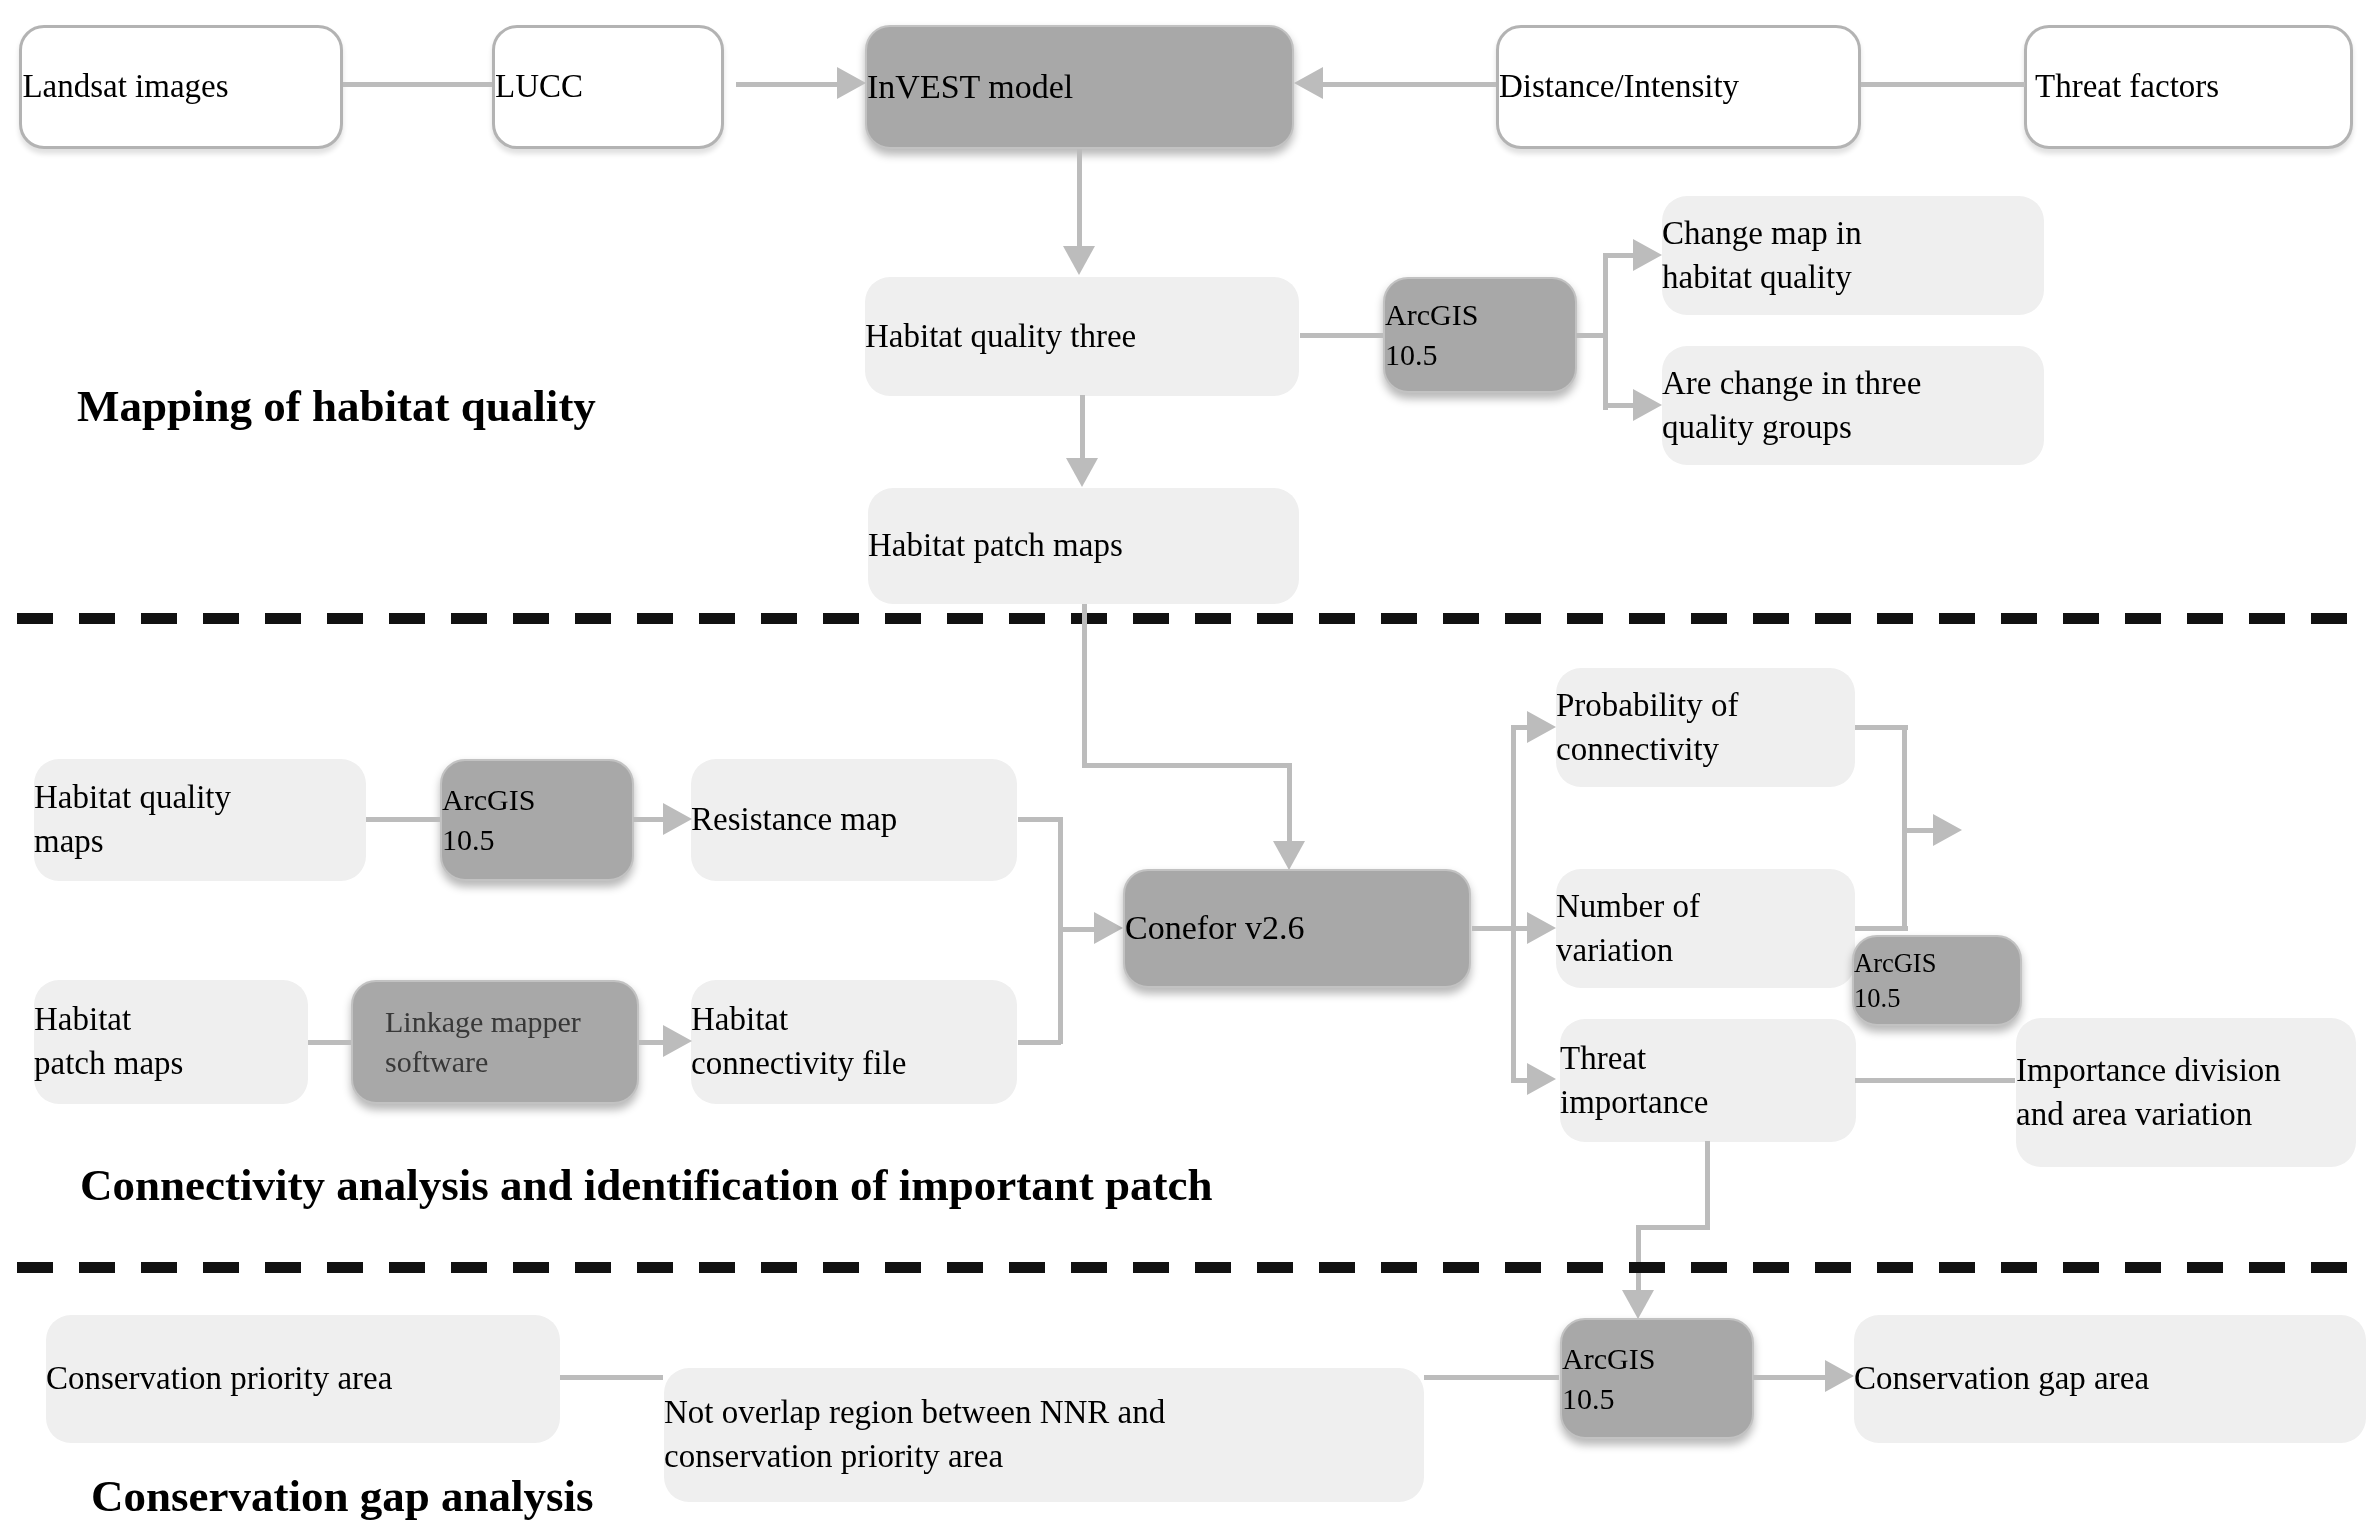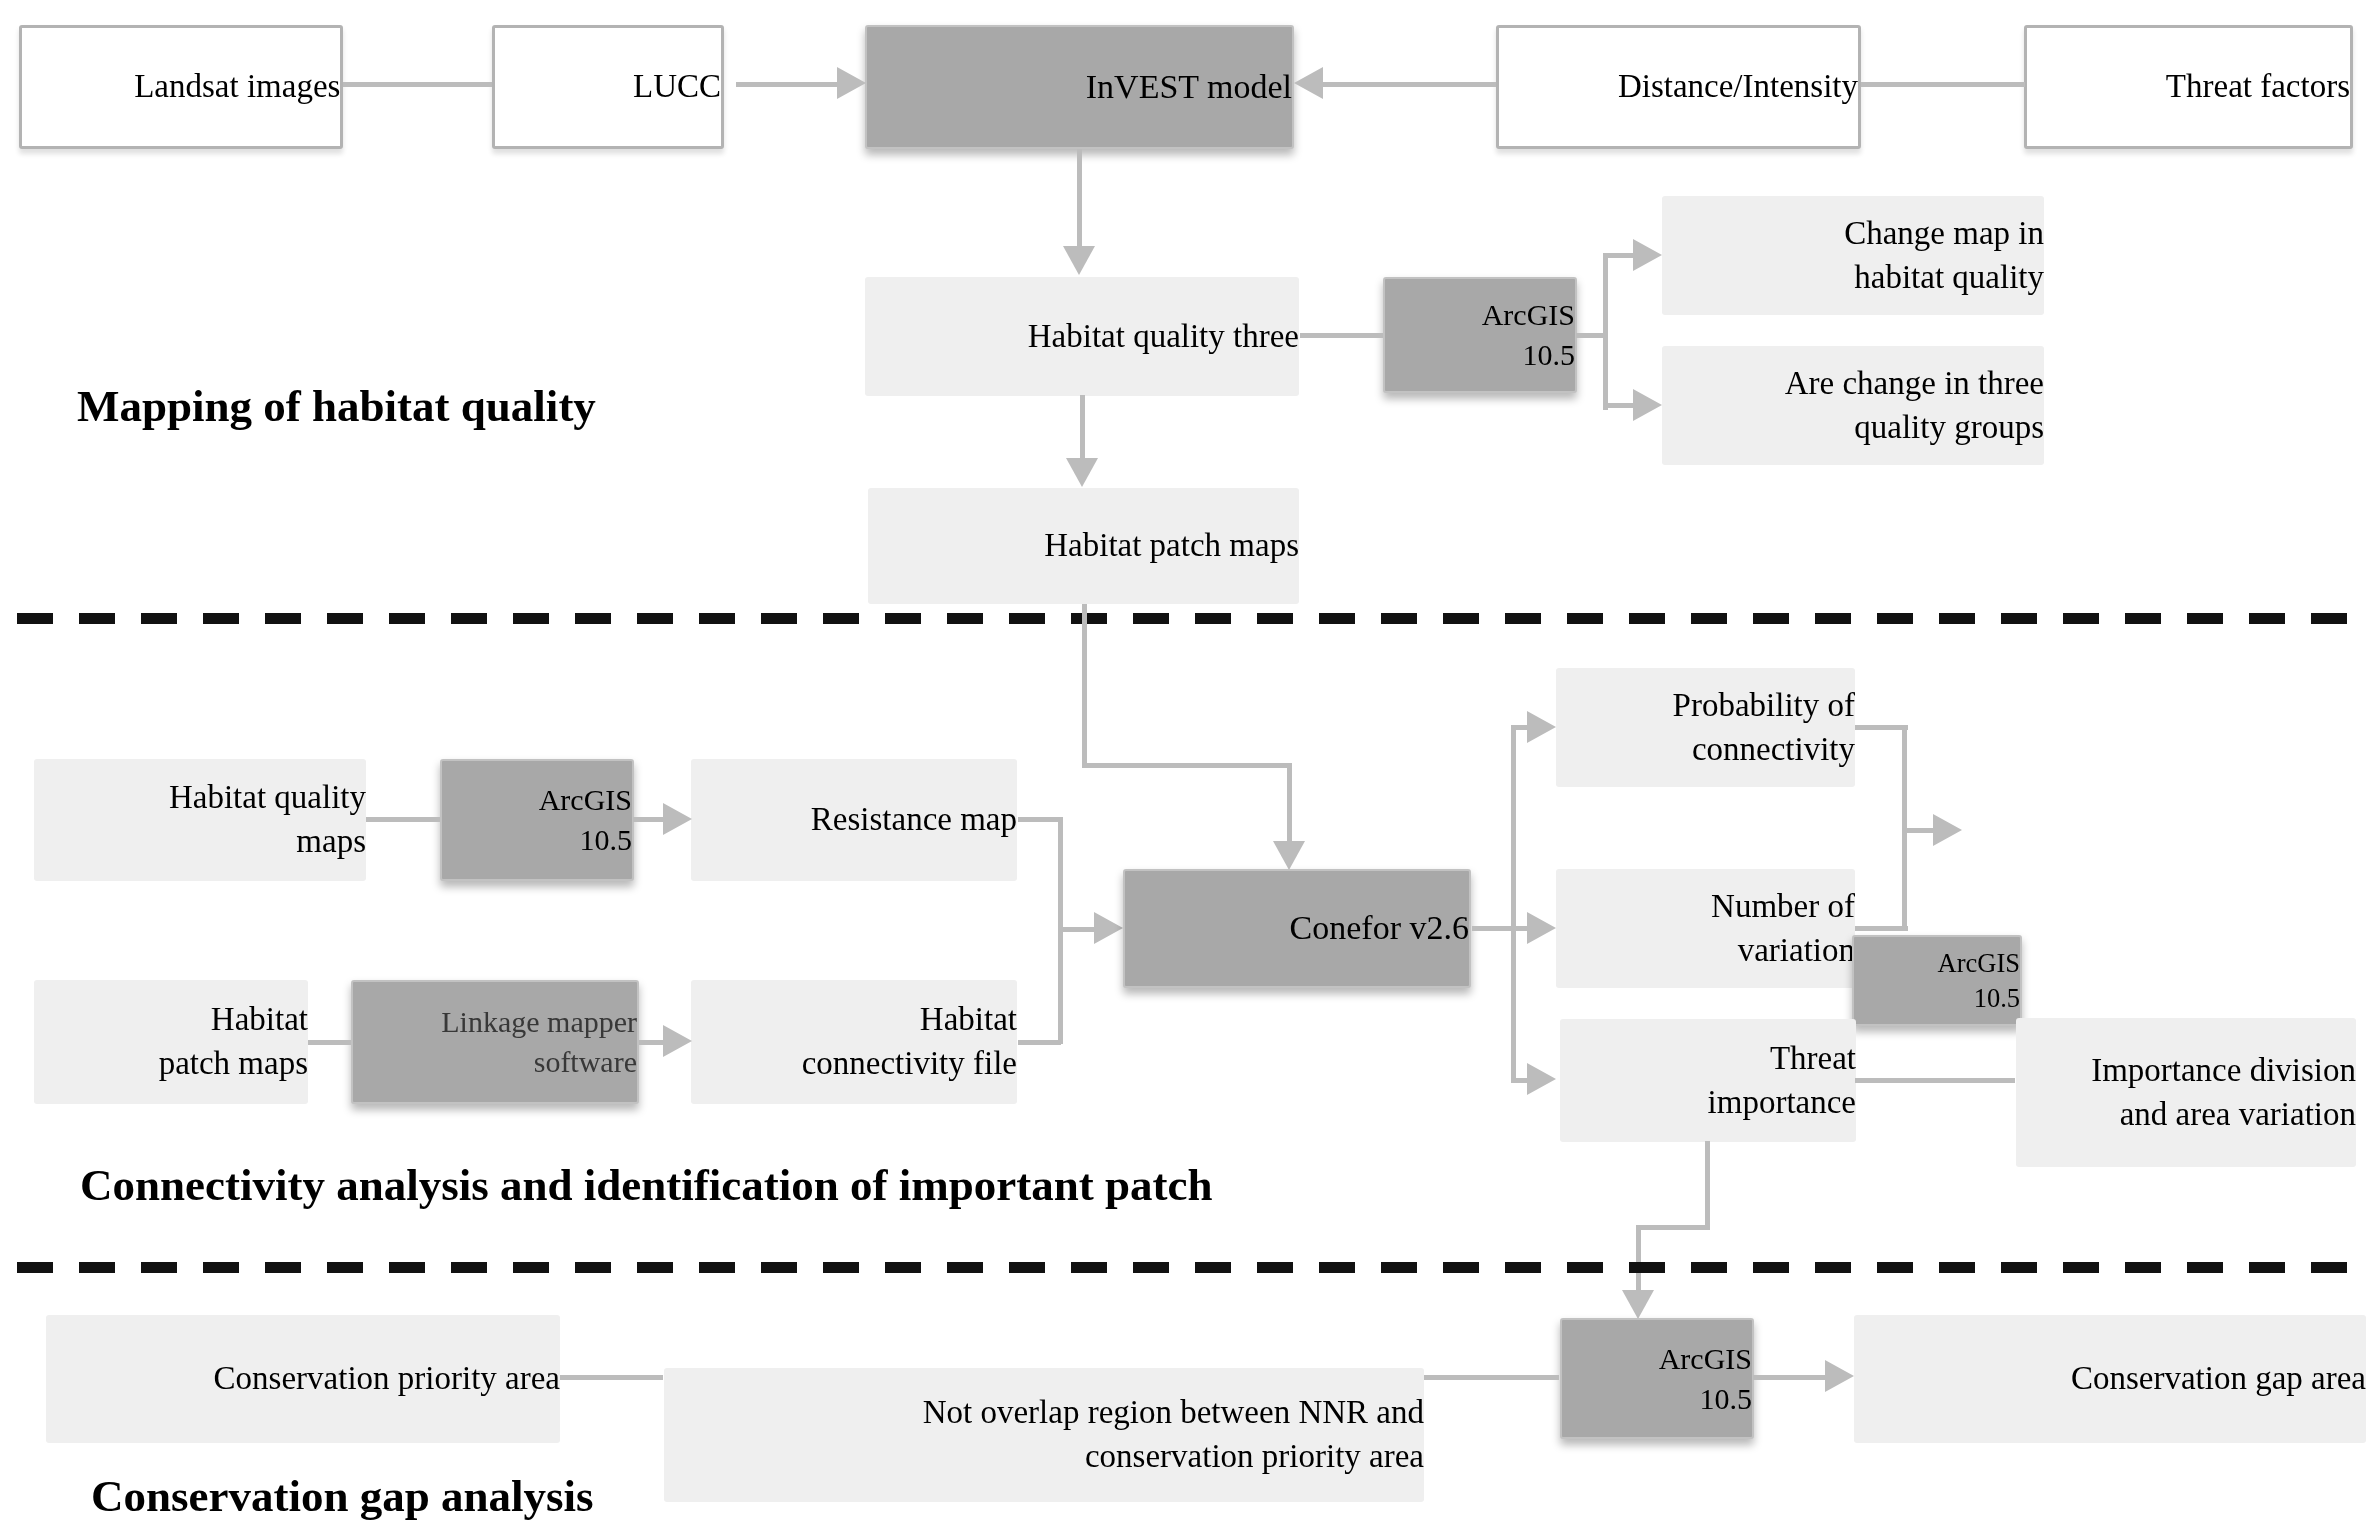--- a/index.html
+++ b/index.html
@@ -8,35 +8,35 @@
     width:2377px;
     height:1536px;
     background:#ffffff;
     font-family:"Liberation Serif","DejaVu Serif",serif;
     overflow:hidden;
   }
   .box{
     position:absolute;
     display:flex;
     flex-direction:column;
-    align-items:flex-end;
+    align-items:flex-start;
     justify-content:center;
     text-align:center;
-    border-radius:3px;
+    border-radius:25px;
     font-size:33px;
     line-height:1.32;
     color:#000;
     box-sizing:border-box;
   }
   .light{background:#efefef;}
   .white{background:#ffffff;border:3.9px solid #b3b3b3;box-shadow:0 4.4px 5.5px rgba(0,0,0,0.12);}
   .dark{background:#a8a8a8;border:2.8px solid #c2c2c2;box-shadow:0 5.5px 8.8px rgba(0,0,0,0.28);}
   .dark.small{font-size:30px;}
   .dark.tiny{font-size:26.5px;}
-  .linkage{color:#383838;font-size:30px;}
+  .linkage{color:#383838;font-size:30px;padding-left:32px;}
   .big{font-size:34px;}
   .h{position:absolute;height:5px;background:#bcbcbc;}
   .v{position:absolute;width:5px;background:#bcbcbc;}
   .ar{position:absolute;width:0;height:0;border-top:16.6px solid transparent;border-bottom:16.6px solid transparent;border-left:29px solid #bcbcbc;}
   .al{position:absolute;width:0;height:0;border-top:16.6px solid transparent;border-bottom:16.6px solid transparent;border-right:29px solid #bcbcbc;}
   .ad{position:absolute;width:0;height:0;border-left:16.6px solid transparent;border-right:16.6px solid transparent;border-top:29px solid #bcbcbc;}
   .dash{
     position:absolute;
     height:11px;
     background:repeating-linear-gradient(90deg,#111111 0 36px,transparent 36px 62px);

